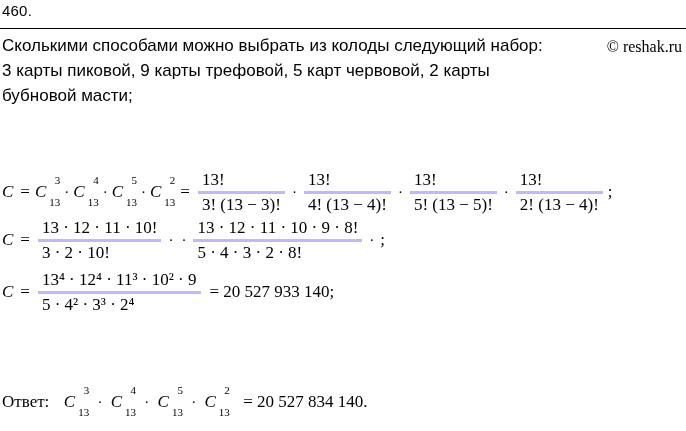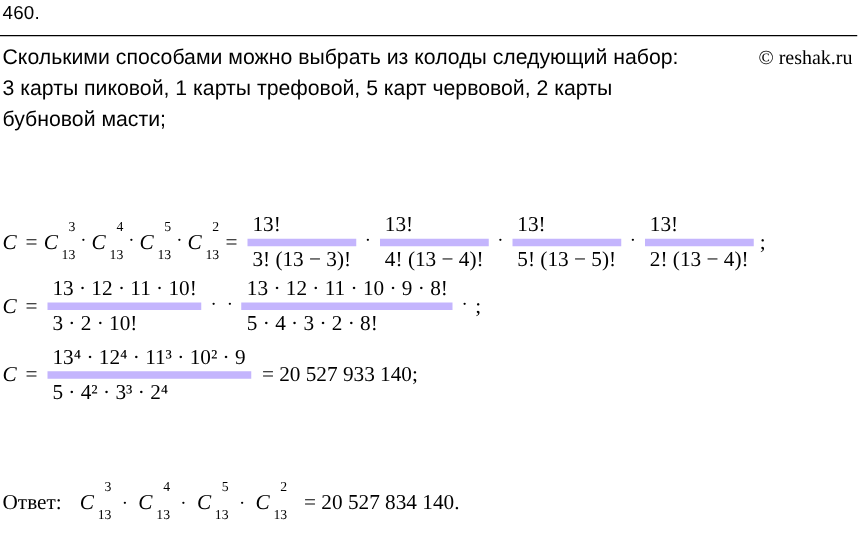--- a/index.html
+++ b/index.html
@@ -120,21 +120,21 @@
     margin: 0 3px;
     line-height: 1.15;
   }
   .frac .num {
     display: block;
     padding: 0 4px 1px 4px;
     white-space: nowrap;
   }
   .frac .den {
     display: block;
-    border-top: 6px solid #c4b5fd;
+    border-top: 3px solid #c4b5fd;
     padding: 1px 4px 0 4px;
     white-space: nowrap;
   }
   .tail {
     margin-left: 2px;
   }
   .plain {
     white-space: nowrap;
   }
   .answer {
@@ -154,21 +154,21 @@
 <div class="page">
 
   <div class="header">
     <span class="task-number">460.</span>
     <span class="watermark">© reshak.ru</span>
   </div>
   <div class="rule"></div>
 
   <div class="statement">
     <div>Сколькими способами можно выбрать из колоды следующий набор:</div>
-    <div>3 карты пиковой, 1 карты трефовой, 5 карт червовой, 2 карты</div>
+    <div>3 карты пиковой, 9 карты трефовой, 5 карт червовой, 2 карты</div>
     <div>бубновой масти;</div>
   </div>
 
   <div class="solution">
 
     <div class="eq-row">
       <span class="lhs">C</span>
       <span class="eqsign">=</span>
 
       <span class="comb">

